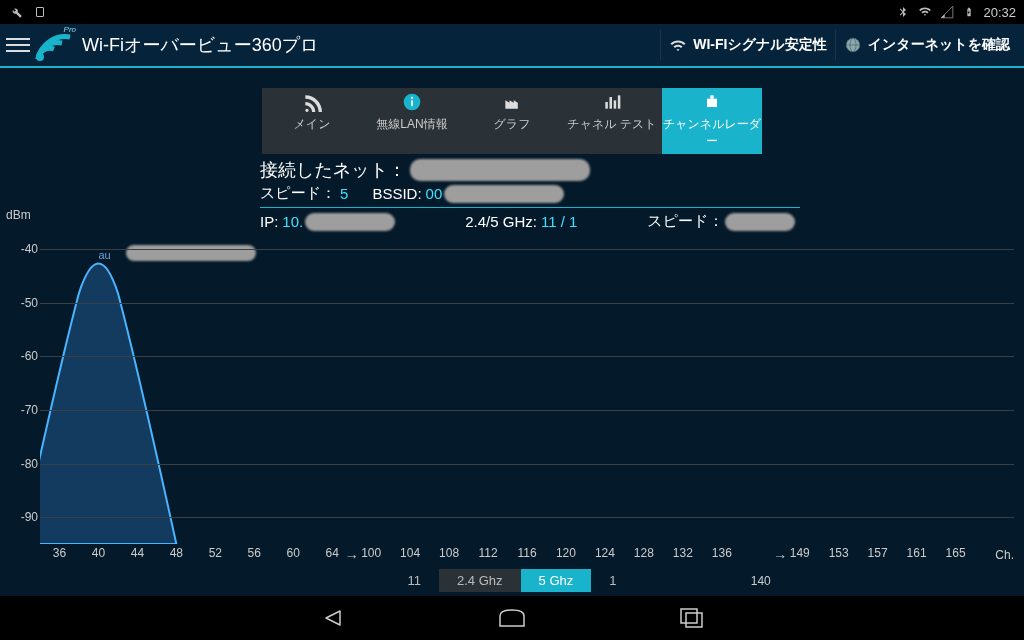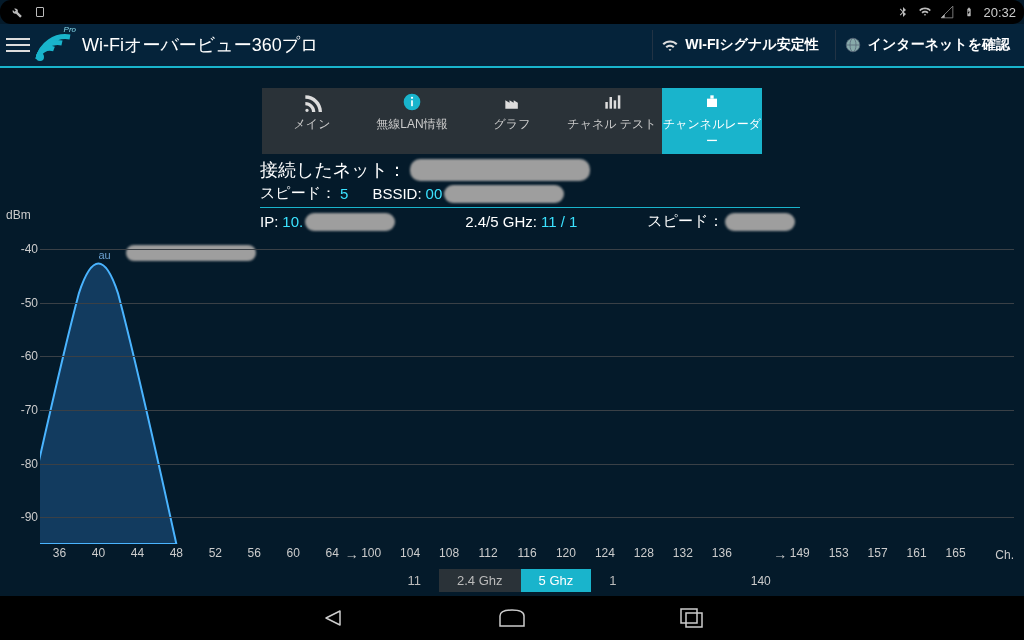--- a/index.html
+++ b/index.html
@@ -1,30 +1,30 @@
 <!DOCTYPE html>
 <html><head>
 <meta charset="utf-8">
 <style>
   * { margin: 0; padding: 0; box-sizing: border-box; }
   html, body { width: 1024px; height: 640px; background: #041a2a; font-family: "Helvetica Neue", Arial, sans-serif; color: #e0e0e0; overflow: hidden; }
   
   
-  .status-bar { height: 24px; background: #000; display: flex; align-items: center; padding: 0 8px; font-size: 13px; color: #ccc; border-radius: 11px; }
+  .status-bar { height: 24px; background: #000; display: flex; align-items: center; padding: 0 8px; font-size: 13px; color: #ccc; }
   .status-left { display: flex; gap: 8px; align-items: center; }
   .status-right { margin-left: auto; display: flex; gap: 6px; align-items: center; }
   .status-icon { width: 16px; height: 16px; display: inline-flex; align-items: center; justify-content: center; }
   
   
   .app-header { height: 44px; background: #05233a; border-bottom: 2px solid #19b4cc; display: flex; align-items: center; padding: 0 6px; }
   .menu-btn { width: 24px; height: 24px; display: flex; flex-direction: column; justify-content: center; gap: 4px; margin-right: 4px; }
   .menu-btn span { height: 2px; background: #ddd; }
   .app-logo { width: 40px; height: 36px; margin-right: 8px; position: relative; }
   .app-title { font-size: 18px; color: #fff; font-weight: 300; }
-  .header-right { margin-left: auto; display: flex; align-items: flex-start; gap: 8px; }
+  .header-right { margin-left: auto; display: flex; align-items: flex-start; }
   .hdr-btn { display: flex; align-items: center; gap: 6px; font-size: 14px; color: #fff; padding: 0 8px; border-left: 1px solid #234; height: 30px; }
   .hdr-btn .ic { width: 18px; height: 18px; }
   
   
   .tabs { display: flex; justify-content: center; margin-top: 20px; }
   .tab { width: 100px; text-align: center; padding: 2px 0 4px; font-size: 12px; color: #ccc; background: #2a3238; position: relative; }
   .tab .tab-icon { height: 24px; display: flex; align-items: center; justify-content: center; margin-bottom: 2px; }
   .tab.active { background: #19b4cc; color: #fff; }
   
   

